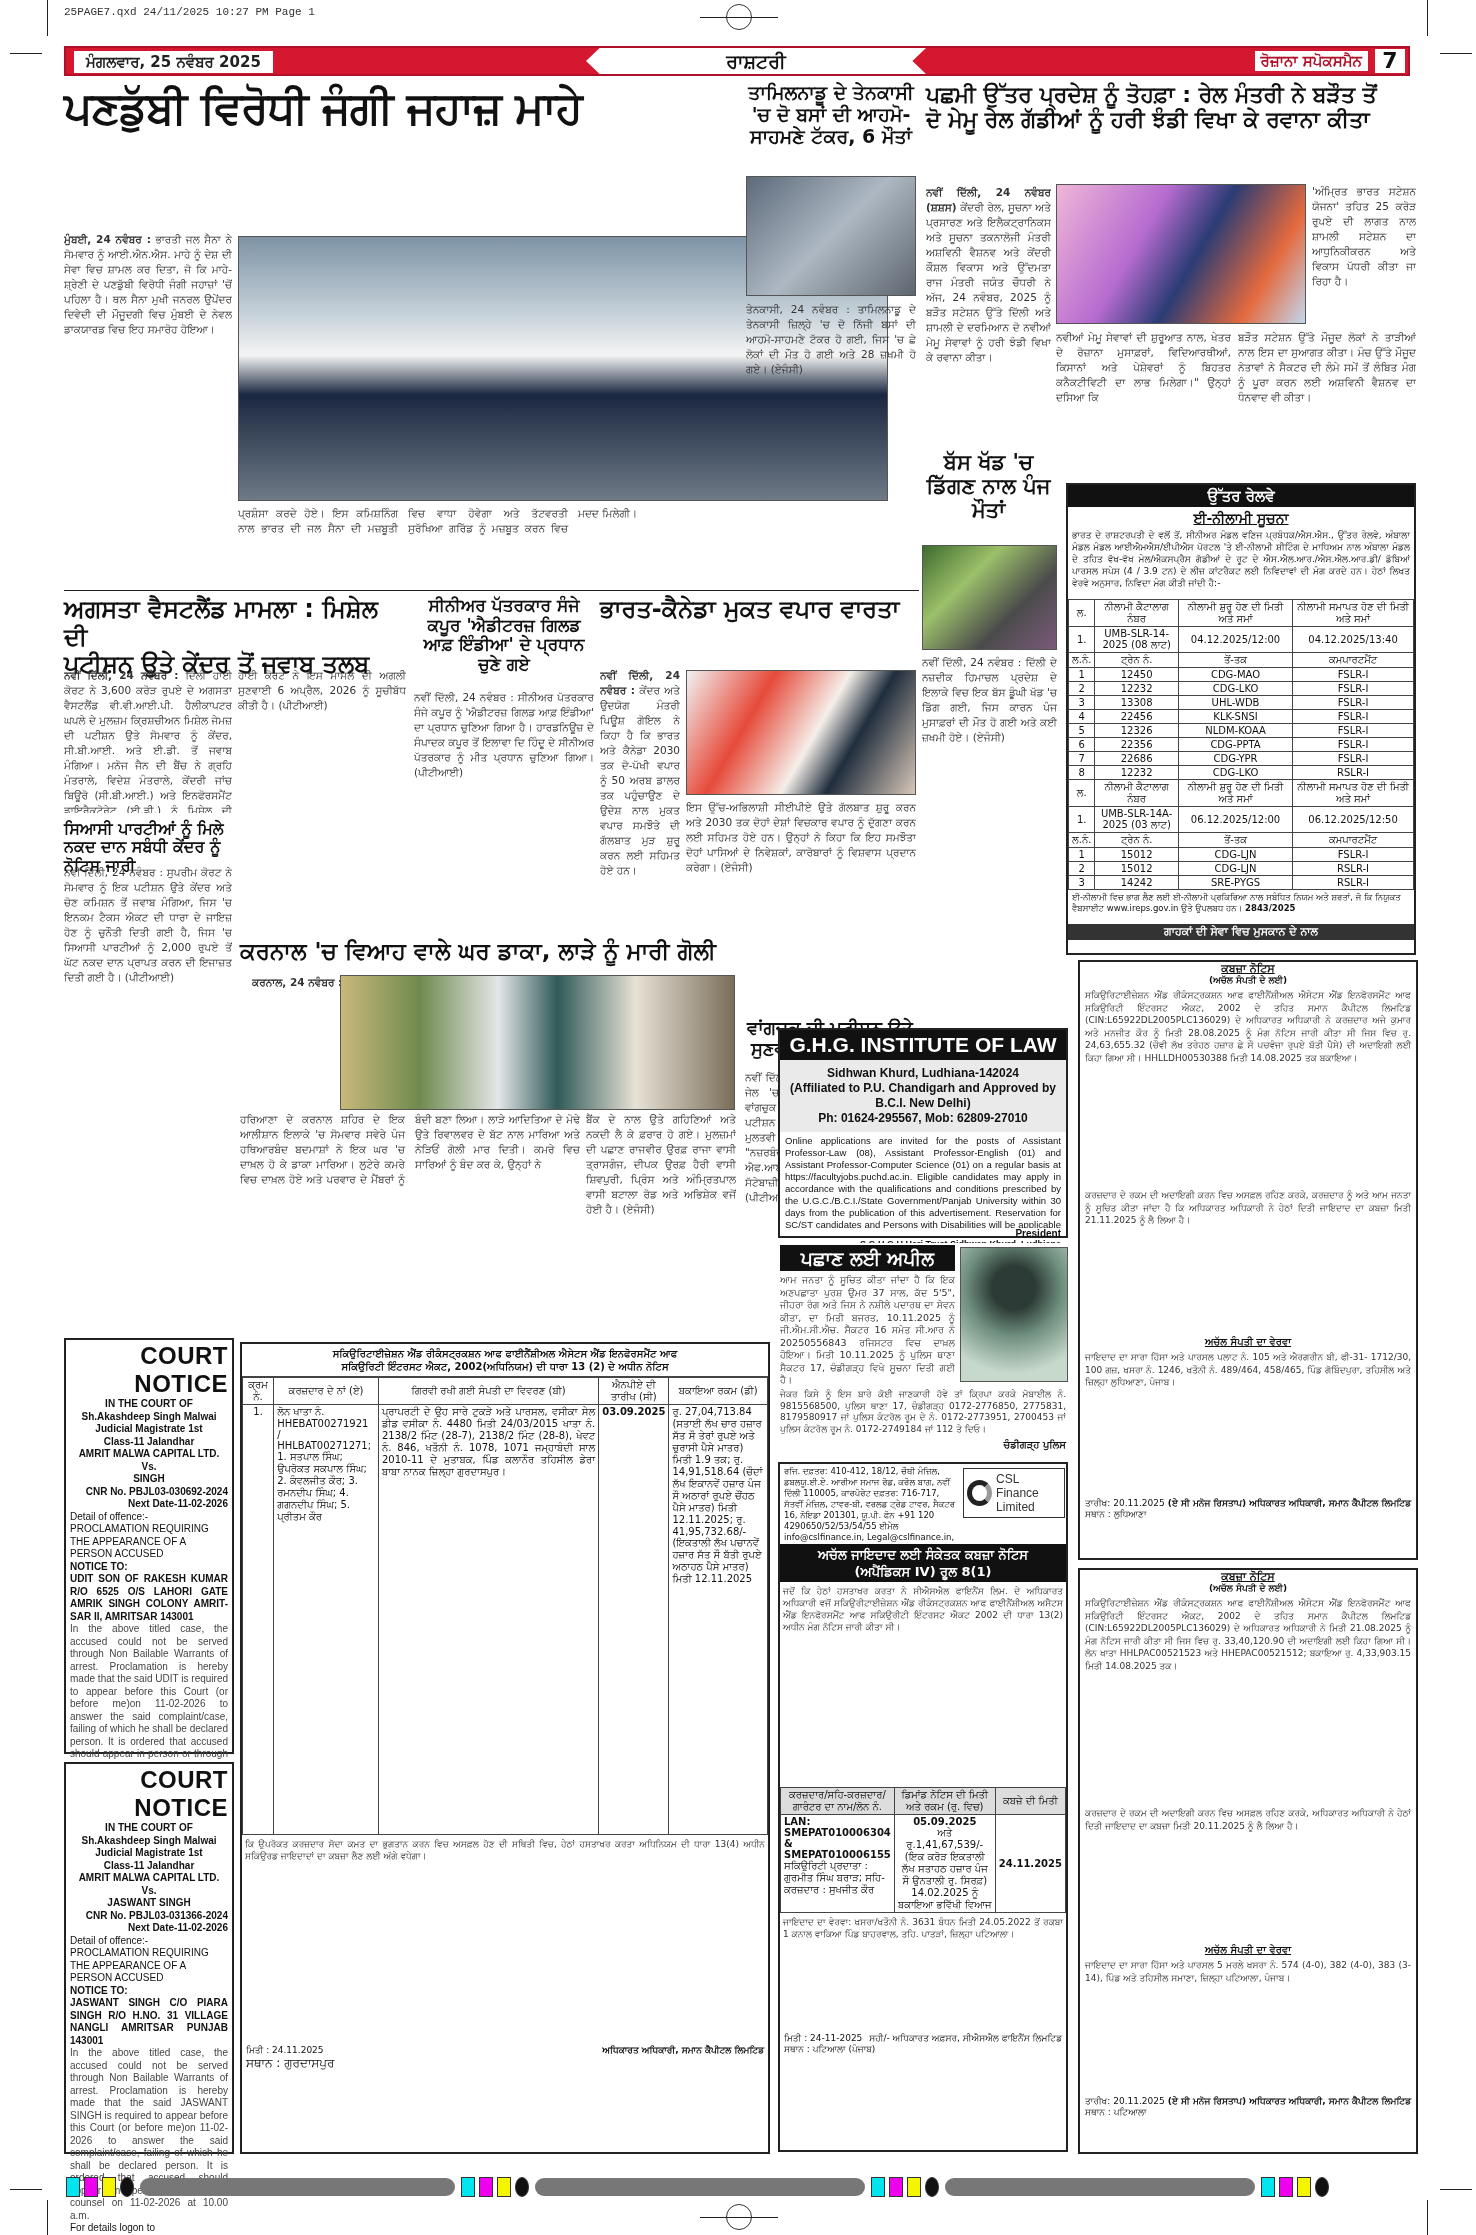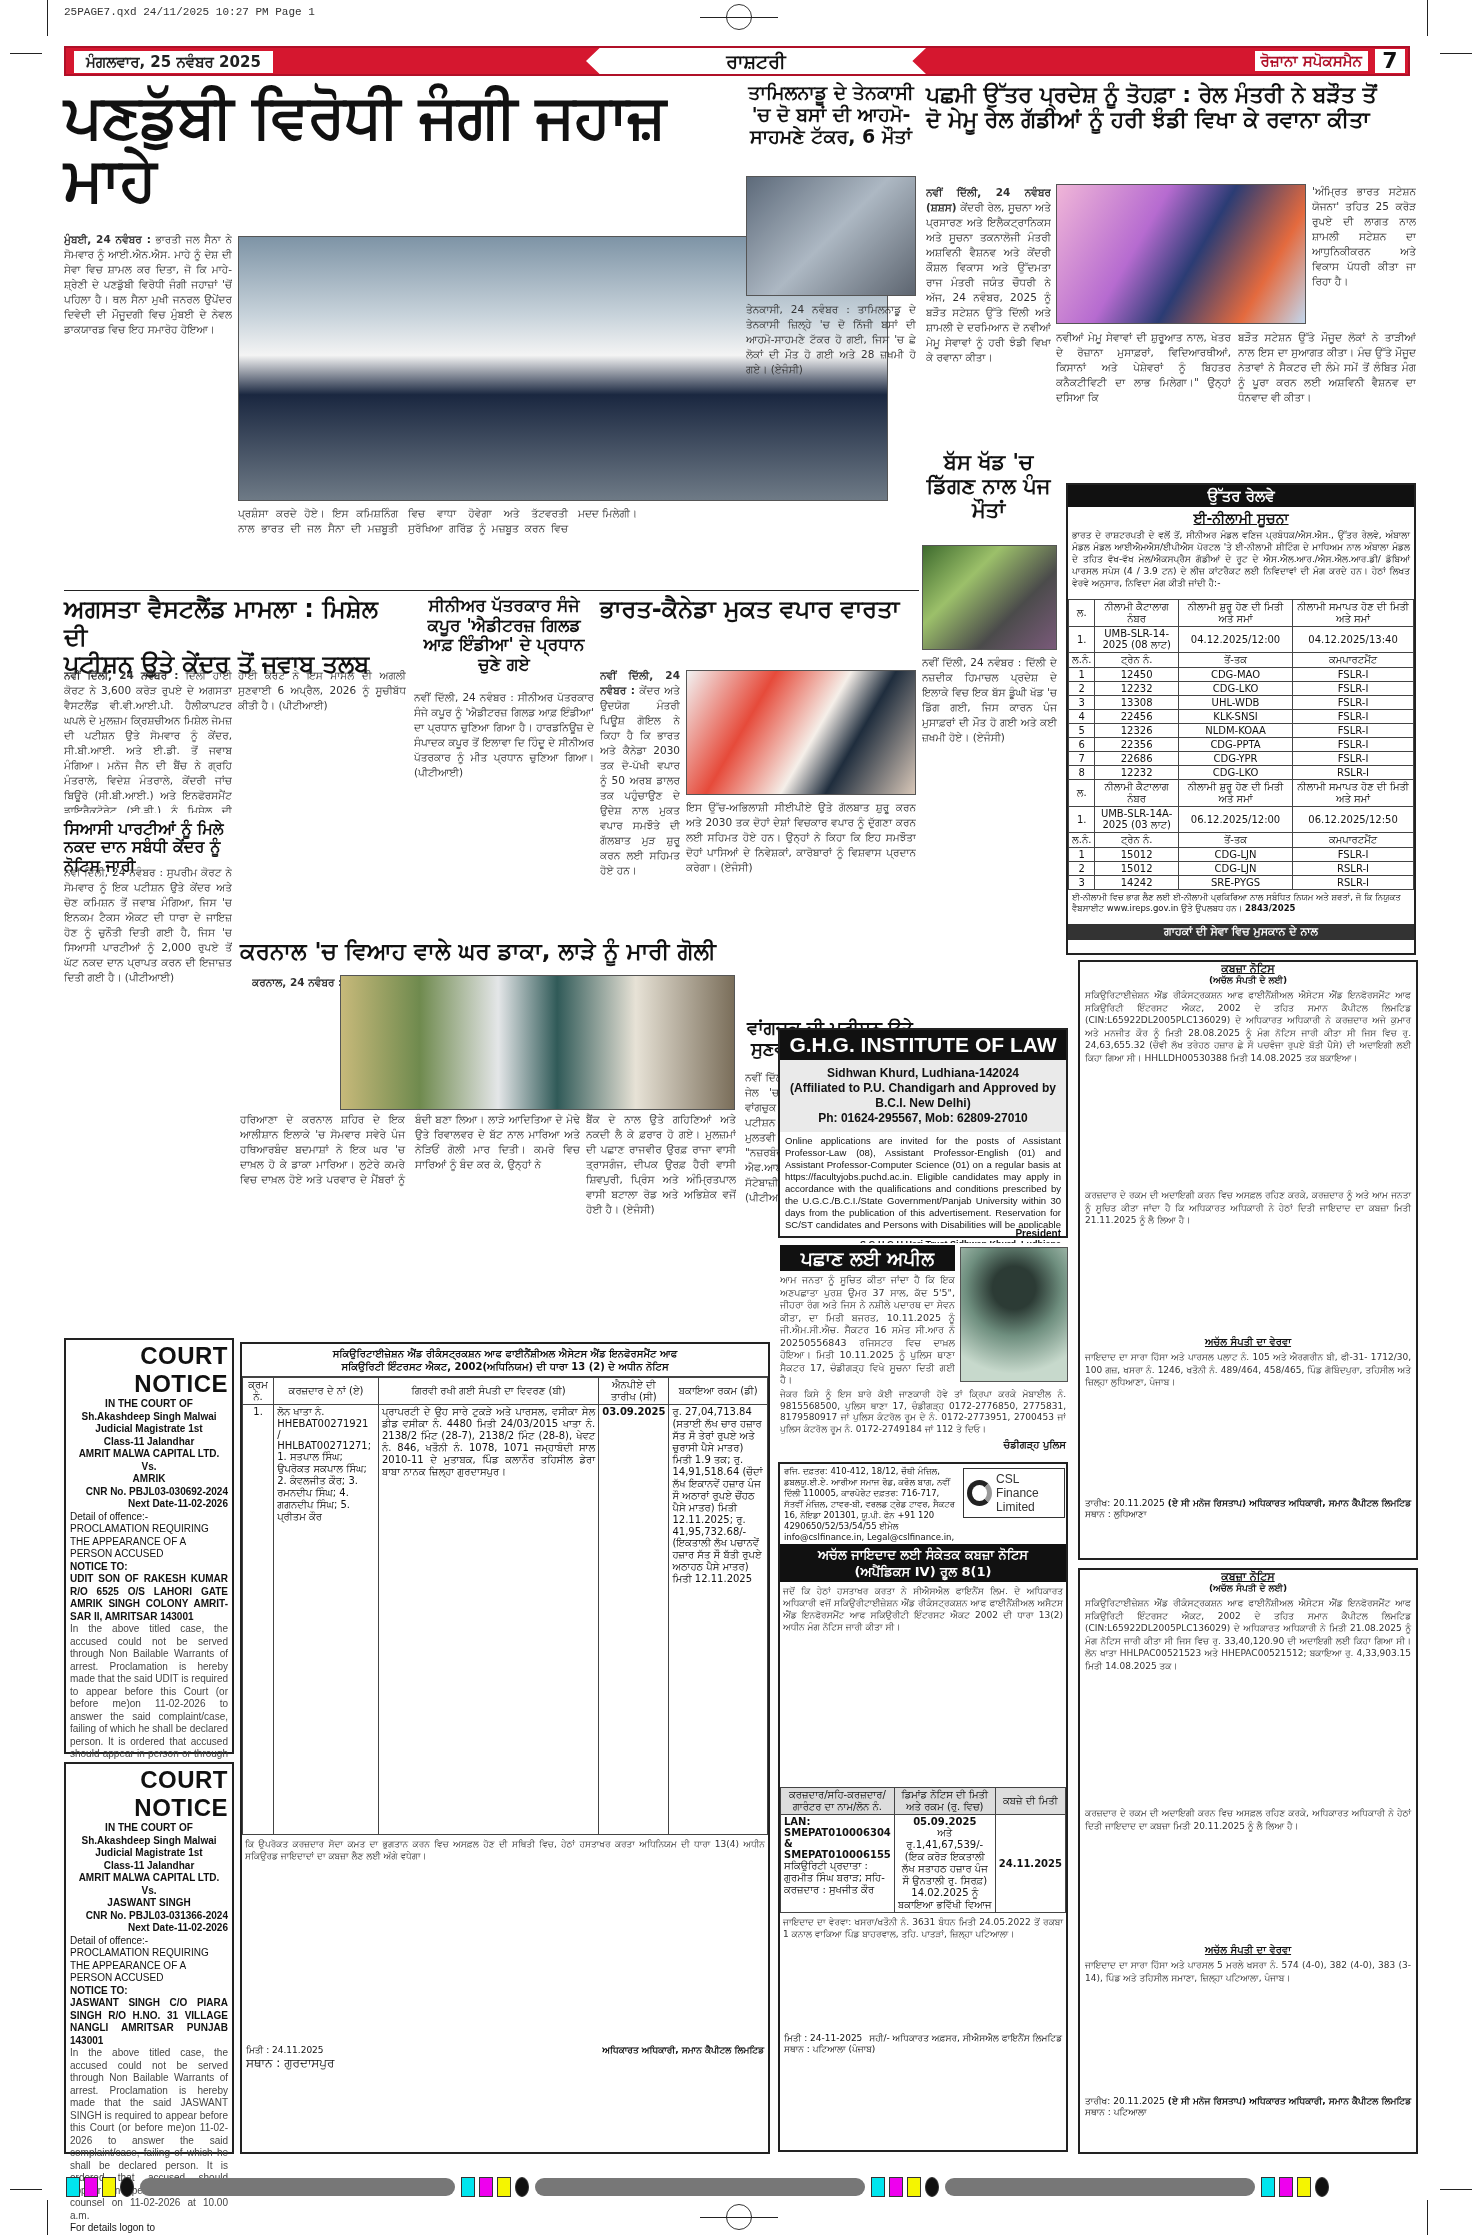--- a/index.html
+++ b/index.html
@@ -43,21 +43,21 @@
 <div class="abs reg" style="left:726px;top:4px"></div>
 <div class="abs crop-line" style="left:700px;top:17px;width:78px;height:1px"></div>
 
 <div class="abs masthead">
   <div class="abs mh-date">ਮੰਗਲਵਾਰ, 25 ਨਵੰਬਰ 2025</div>
   <div class="abs mh-sec">ਰਾਸ਼ਟਰੀ</div>
   <div class="abs mh-brand">ਰੋਜ਼ਾਨਾ ਸਪੋਕਸਮੈਨ</div>
   <div class="abs mh-page">7</div>
 </div>
 
-<div class="abs hl-big" style="left:64px;top:85px;width:670px;font-size:60px">
+<div class="abs hl-big" style="left:64px;top:85px;width:670px;font-size:44px">
   <div>ਪਣਡੁੱਬੀ ਵਿਰੋਧੀ ਜੰਗੀ ਜਹਾਜ਼ ਮਾਹੇ</div>
 </div>
 
 <div class="abs col-text" style="left:64px;top:232px;width:168px;height:360px">
   <b>ਮੁੰਬਈ, 24 ਨਵੰਬਰ :</b> <span>ਭਾਰਤੀ ਜਲ ਸੈਨਾ ਨੇ ਸੋਮਵਾਰ ਨੂੰ ਆਈ.ਐਨ.ਐਸ. ਮਾਹੇ ਨੂੰ ਦੇਸ਼ ਦੀ ਸੇਵਾ ਵਿਚ ਸ਼ਾਮਲ ਕਰ ਦਿਤਾ, ਜੋ ਕਿ ਮਾਹੇ-ਸ਼੍ਰੇਣੀ ਦੇ ਪਣਡੁੱਬੀ ਵਿਰੋਧੀ ਜੰਗੀ ਜਹਾਜ਼ਾਂ 'ਚੋਂ ਪਹਿਲਾ ਹੈ। ਥਲ ਸੈਨਾ ਮੁਖੀ ਜਨਰਲ ਉਪੇਂਦਰ ਦਿਵੇਦੀ ਦੀ ਮੌਜੂਦਗੀ ਵਿਚ ਮੁੰਬਈ ਦੇ ਨੇਵਲ ਡਾਕਯਾਰਡ ਵਿਚ ਇਹ ਸਮਾਰੋਹ ਹੋਇਆ।</span>
 </div>
 <div class="abs photo" style="left:238px;top:236px;width:650px;height:265px;background:linear-gradient(180deg,#7e94a6 0%,#c8d3db 30%,#f4f4f4 45%,#1a2740 60%,#6e7a86 100%)"></div>
 <div class="abs col-text" style="left:238px;top:506px;width:500px;height:82px;column-count:3;column-gap:10px">ਪ੍ਰਸ਼ੰਸਾ ਕਰਦੇ ਹੋਏ। ਇਸ ਕਮਿਸ਼ਨਿੰਗ ਨਾਲ ਭਾਰਤ ਦੀ ਜਲ ਸੈਨਾ ਦੀ ਮਜ਼ਬੂਤੀ ਵਿਚ ਵਾਧਾ ਹੋਵੇਗਾ ਅਤੇ ਤੱਟਵਰਤੀ ਸੁਰੱਖਿਆ ਗਰਿੱਡ ਨੂੰ ਮਜ਼ਬੂਤ ਕਰਨ ਵਿਚ ਮਦਦ ਮਿਲੇਗੀ।</div>
 
 <div class="abs hd" style="left:746px;top:82px;width:170px;font-size:19px;text-align:center">ਤਾਮਿਲਨਾਡੂ ਦੇ ਤੇਨਕਾਸੀ 'ਚ ਦੋ ਬਸਾਂ ਦੀ ਆਹਮੋ-ਸਾਹਮਣੇ ਟੱਕਰ, 6 ਮੌਤਾਂ</div>
@@ -337,21 +337,21 @@
 </div>
 
 <div class="abs box court" style="left:64px;top:1338px;width:170px;height:416px;padding:2px 4px">
   <h2>COURT NOTICE</h2>
   <p class="c">IN THE COURT OF</p>
   <p class="c">Sh.Akashdeep Singh Malwai</p>
   <p class="c">Judicial Magistrate 1st</p>
   <p class="c">Class-11 Jalandhar</p>
   <p class="c">AMRIT MALWA CAPITAL LTD.</p>
   <p class="c">Vs.</p>
-  <p class="c">AMRIK</p>
+  <p class="c">SINGH</p>
   <p class="r">CNR No. PBJL03-030692-2024</p>
   <p class="r">Next Date-11-02-2026</p>
   <p>Detail of offence:-</p>
   <p>PROCLAMATION REQUIRING THE APPEARANCE OF A PERSON ACCUSED</p>
   <p class="b">NOTICE TO:</p>
   <p class="b" style="text-align:justify">UDIT SON OF RAKESH KUMAR R/O 6525 O/S LAHORI GATE AMRIK SINGH COLONY AMRIT-SAR II, AMRITSAR 143001</p>
   <p style="text-align:justify;color:#444">In the above titled case, the accused could not be served through Non Bailable Warrants of arrest. Proclamation is hereby made that the said UDIT is required to appear before this Court (or before me)on 11-02-2026 to answer the said complaint/case, failing of which he shall be declared person. It is ordered that accused should appear in person or through counsel on 11-02-2026 at 10.00 a.m.</p>
   <p>For details logon to https://highcourtchd.gov.in/?trs=district_notice&amp; district=Jalandhar</p>
   <p class="r">Judicial Magistrate First Class-11</p>
   <p class="r">Jalandhar</p>

